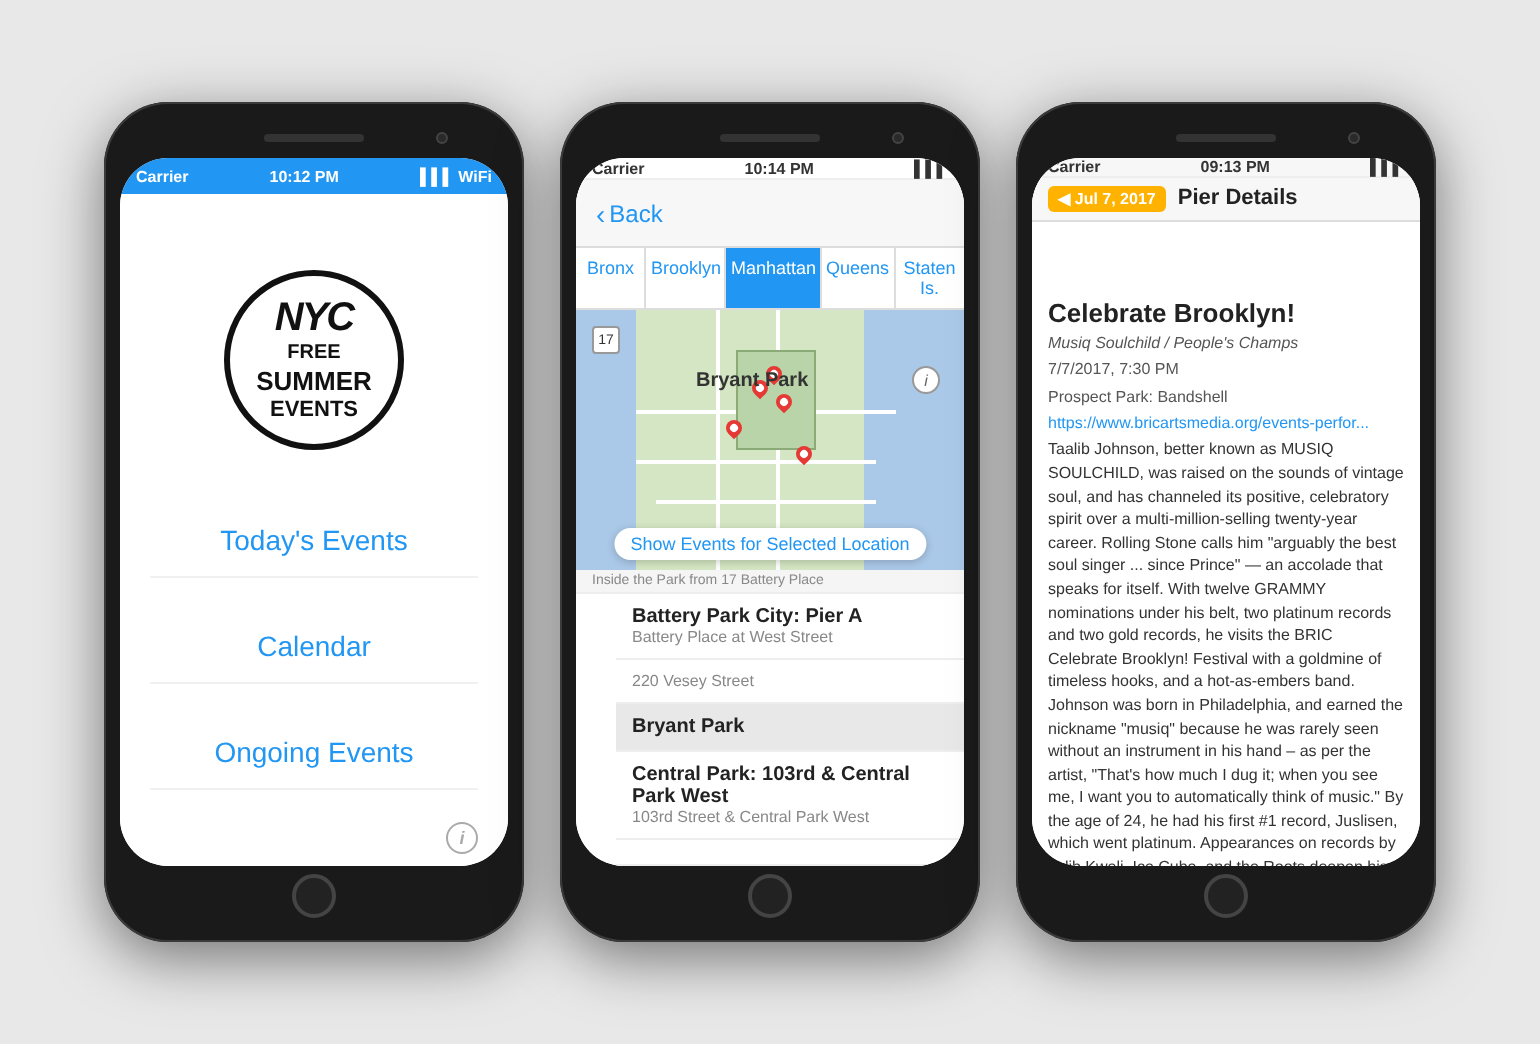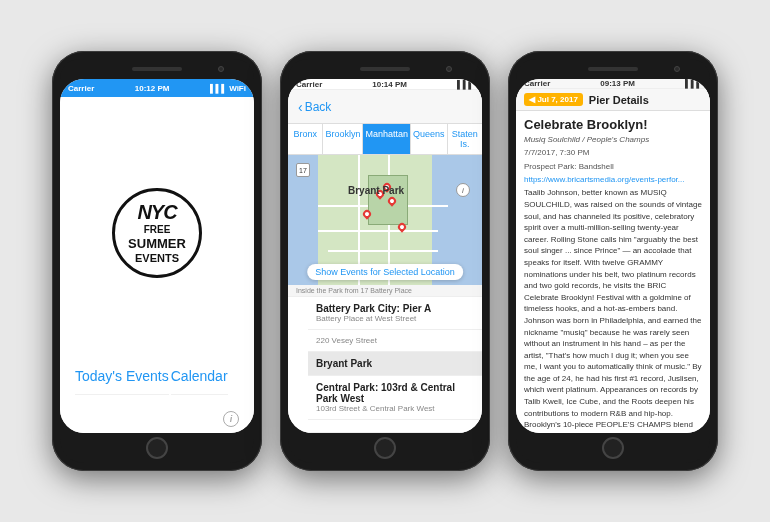--- a/index.html
+++ b/index.html
@@ -152,22 +152,22 @@
 
     .nyc-logo .nyc { font-size: 20px; font-weight: 900; font-style: italic; letter-spacing: -1px; }
     .nyc-logo .free { font-size: 10px; font-weight: 600; }
     .nyc-logo .summer { font-size: 13px; font-weight: 900; }
     .nyc-logo .events { font-size: 11px; font-weight: 700; }
 
     .phone1-menu {
       width: 100%;
       padding: 0 15px 10px;
       display: flex;
-      flex-direction: row;
-      gap: 2px;
+      flex-direction: column;
+      gap: 16px;
     }
 
     .menu-item {
       text-align: center;
       padding: 10px 0;
       color: #2196f3;
       font-size: 14px;
       font-weight: 400;
       border-bottom: 1px solid #f0f0f0;
     }
@@ -392,21 +392,21 @@
       background: white;
       display: flex;
       flex-direction: column;
     }
 
     .detail-header {
       background: #f7f7f7;
       border-bottom: 1px solid #ddd;
       padding: 4px 8px;
       display: flex;
-      align-items: flex-end;
+      align-items: flex-start;
       gap: 6px;
     }
 
     .detail-date-badge {
       background: #ffb300;
       color: white;
       font-size: 8px;
       font-weight: 700;
       padding: 2px 5px;
       border-radius: 3px;
@@ -425,20 +425,21 @@
       overflow: hidden;
       display: flex;
       flex-direction: column;
       gap: 3px;
     }
 
     .event-title {
       font-size: 13px;
       font-weight: 700;
       color: #222;
+      margin-top: 32px;
     }
 
     .event-subtitle {
       font-size: 8px;
       color: #555;
       font-style: italic;
     }
 
     .event-meta {
       font-size: 8px;
@@ -482,20 +483,21 @@
           <div class="nyc-logo">
             <span class="nyc">nyc</span>
             <span class="free">FREE</span>
             <span class="summer">SUMMER</span>
             <span class="events">EVENTS</span>
           </div>
         </div>
         <div class="phone1-menu">
           <div class="menu-item">Today's Events</div>
           <div class="menu-item">Calendar</div>
+          <div class="menu-item">Ongoing Events</div>
         </div>
         <div class="phone1-info">
           <div class="info-circle">i</div>
         </div>
       </div>
     </div>
     <div class="phone-bottom">
       <div class="home-button"></div>
     </div>
   </div>

